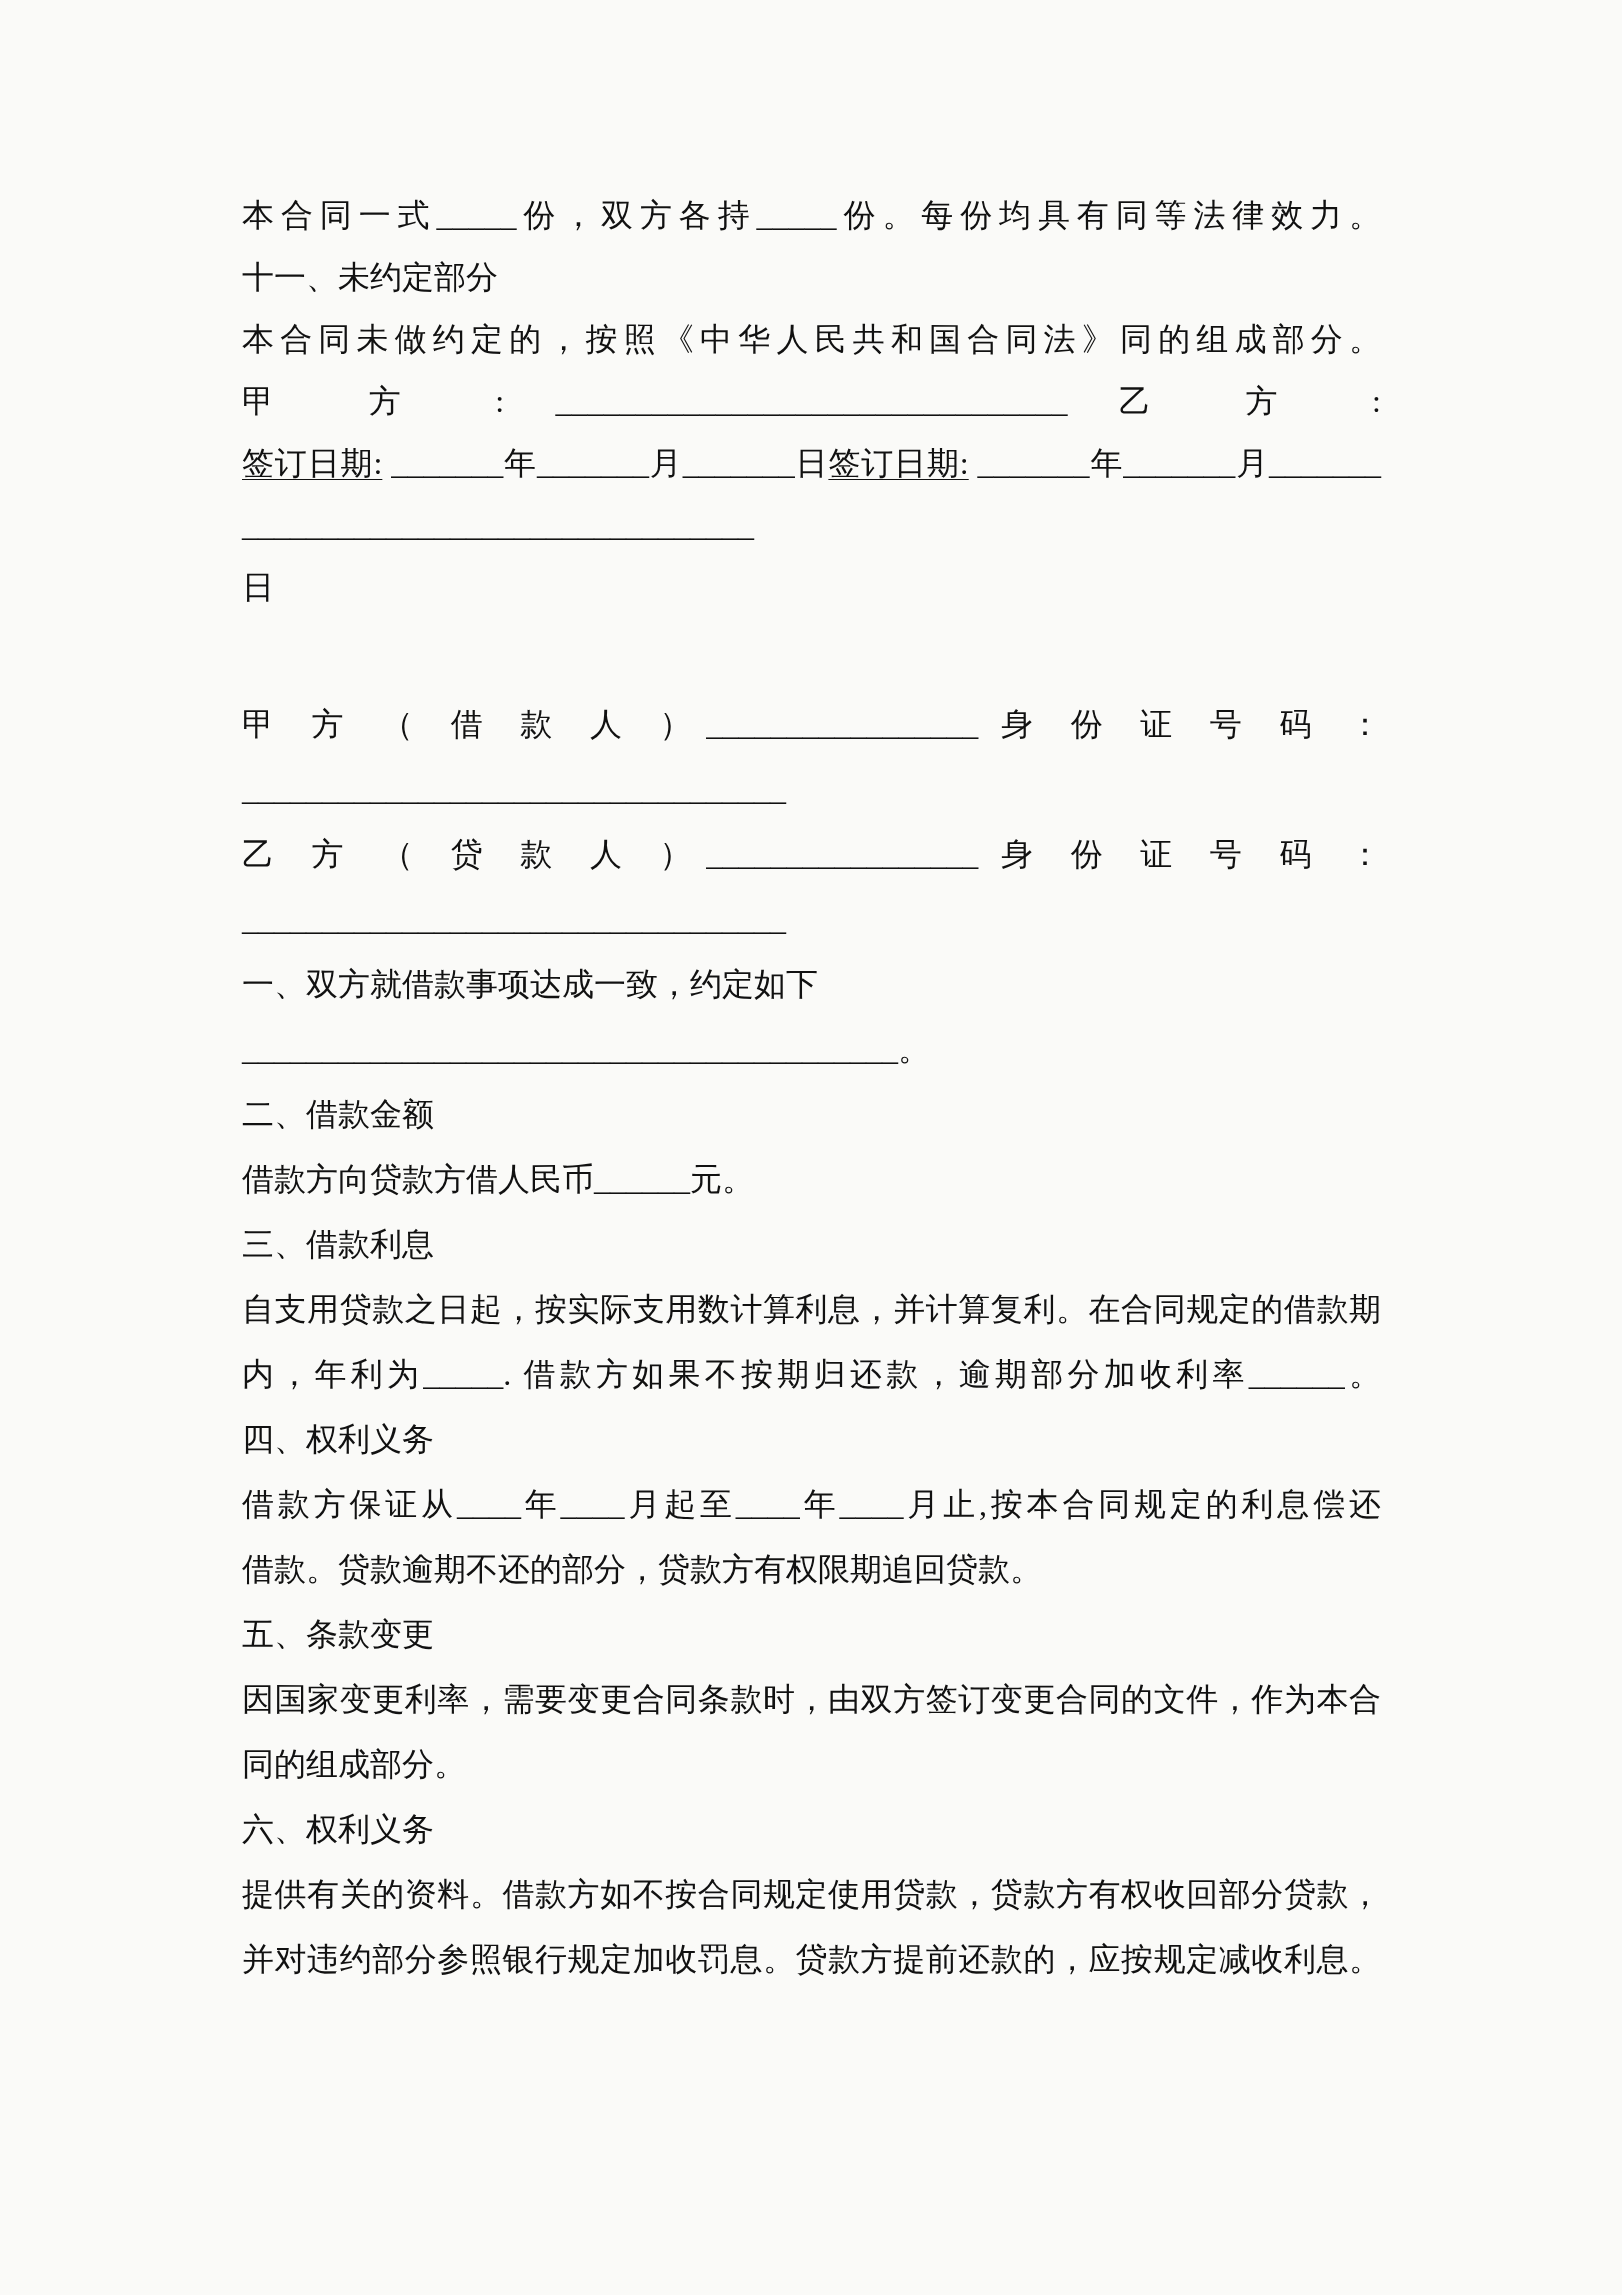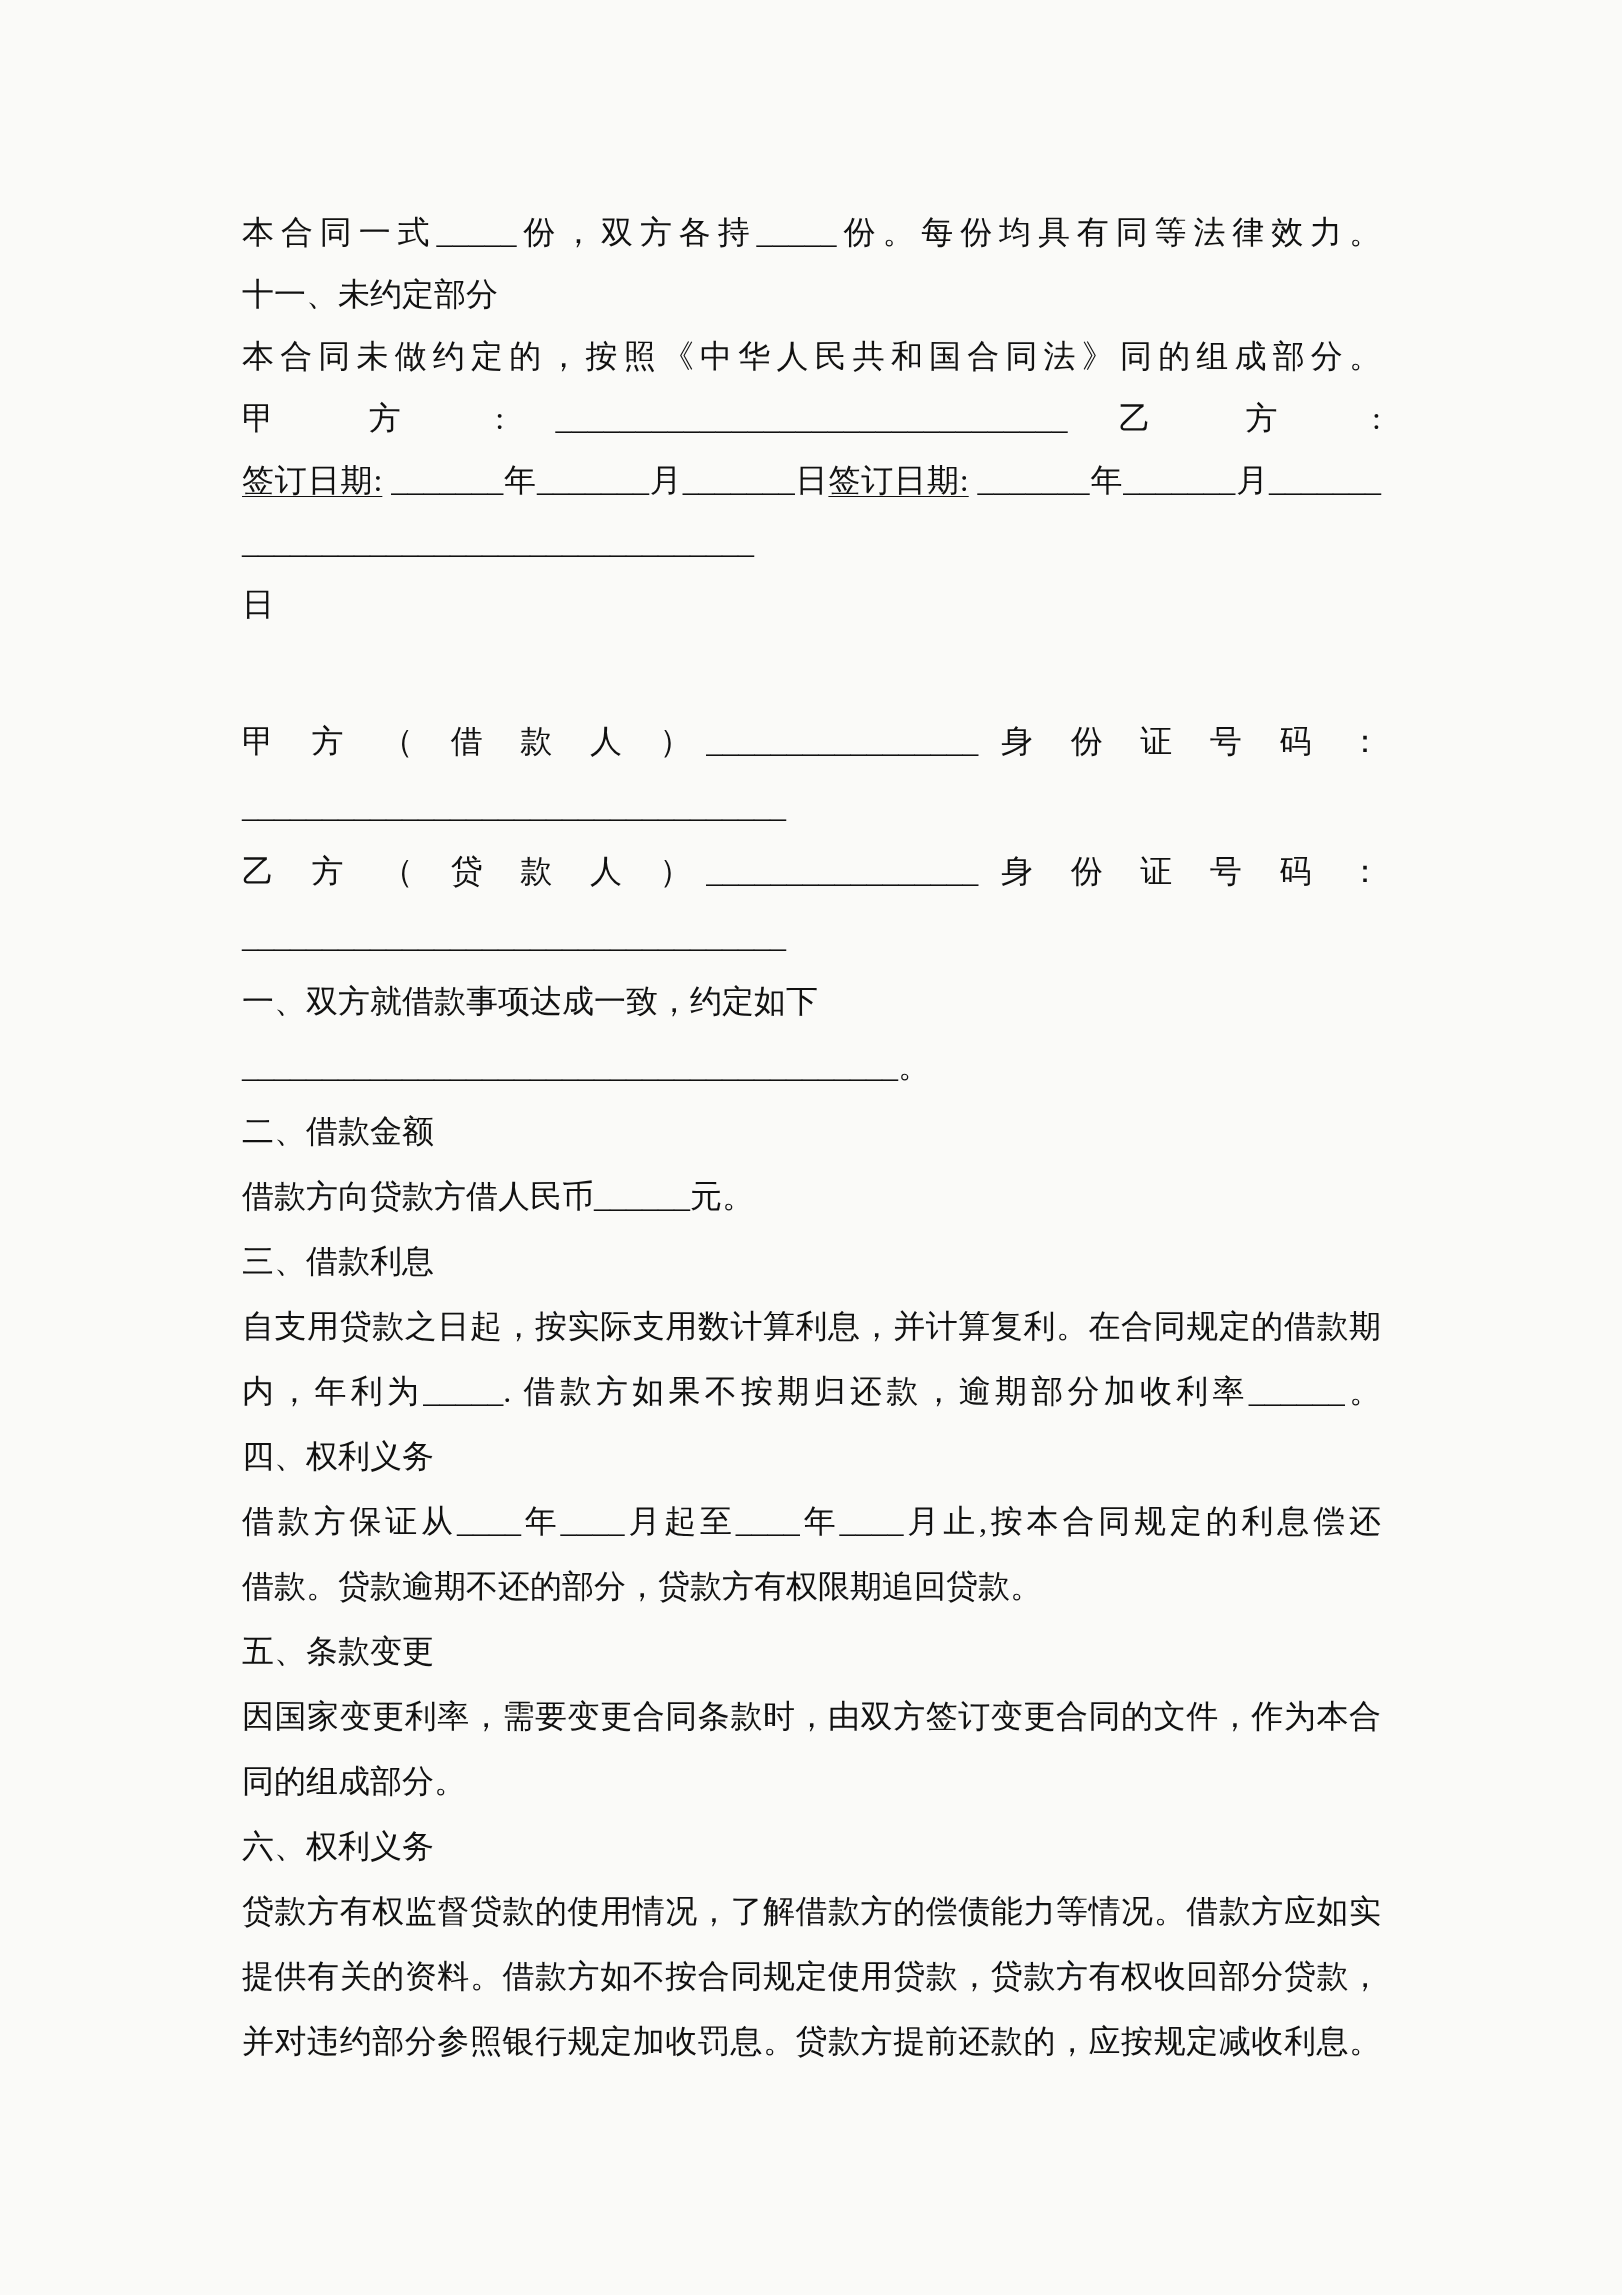--- a/index.html
+++ b/index.html
@@ -15,21 +15,21 @@
     width: 1623px;
     height: 2295px;
     margin: 0 auto;
     background: #fafaf8;
     color: #111111;
     overflow: hidden;
   }
   .content {
     position: absolute;
     left: 242px;
-    top: 216px;
+    top: 199px;
     width: 1139px;
   }
   .line {
     display: block;
     width: 1139px;
     font-size: 32px;
     line-height: 32px;
     white-space: nowrap;
     margin-bottom: 30px;      
     font-weight: 400;
@@ -80,19 +80,18 @@
     <div class="line p100">三、借款利息</div>
     <div class="line j p100">自支用贷款之日起，按实际支用数计算利息，并计算复利。在合同规定的借款期</div>
     <div class="line j p100">内，年利为_____. 借款方如果不按期归还款，逾期部分加收利率______。</div>
     <div class="line p100">四、权利义务</div>
     <div class="line j p100">借款方保证从____年____月起至____年____月止,按本合同规定的利息偿还</div>
     <div class="line p100">借款。贷款逾期不还的部分，贷款方有权限期追回贷款。</div>
     <div class="line p100">五、条款变更</div>
     <div class="line j p100">因国家变更利率，需要变更合同条款时，由双方签订变更合同的文件，作为本合</div>
     <div class="line p100">同的组成部分。</div>
     <div class="line p100">六、权利义务</div>
-    <div class="line j p100">贷款方有权监督贷款的使用情况，了解借款方的偿债能力等情况。借款方应如实</div>
     <div class="line j p100">提供有关的资料。借款方如不按合同规定使用贷款，贷款方有权收回部分贷款，</div>
     <div class="line j p100">并对违约部分参照银行规定加收罚息。贷款方提前还款的，应按规定减收利息。</div>
 
   </div>
 </div>
 
 
 </body></html>

